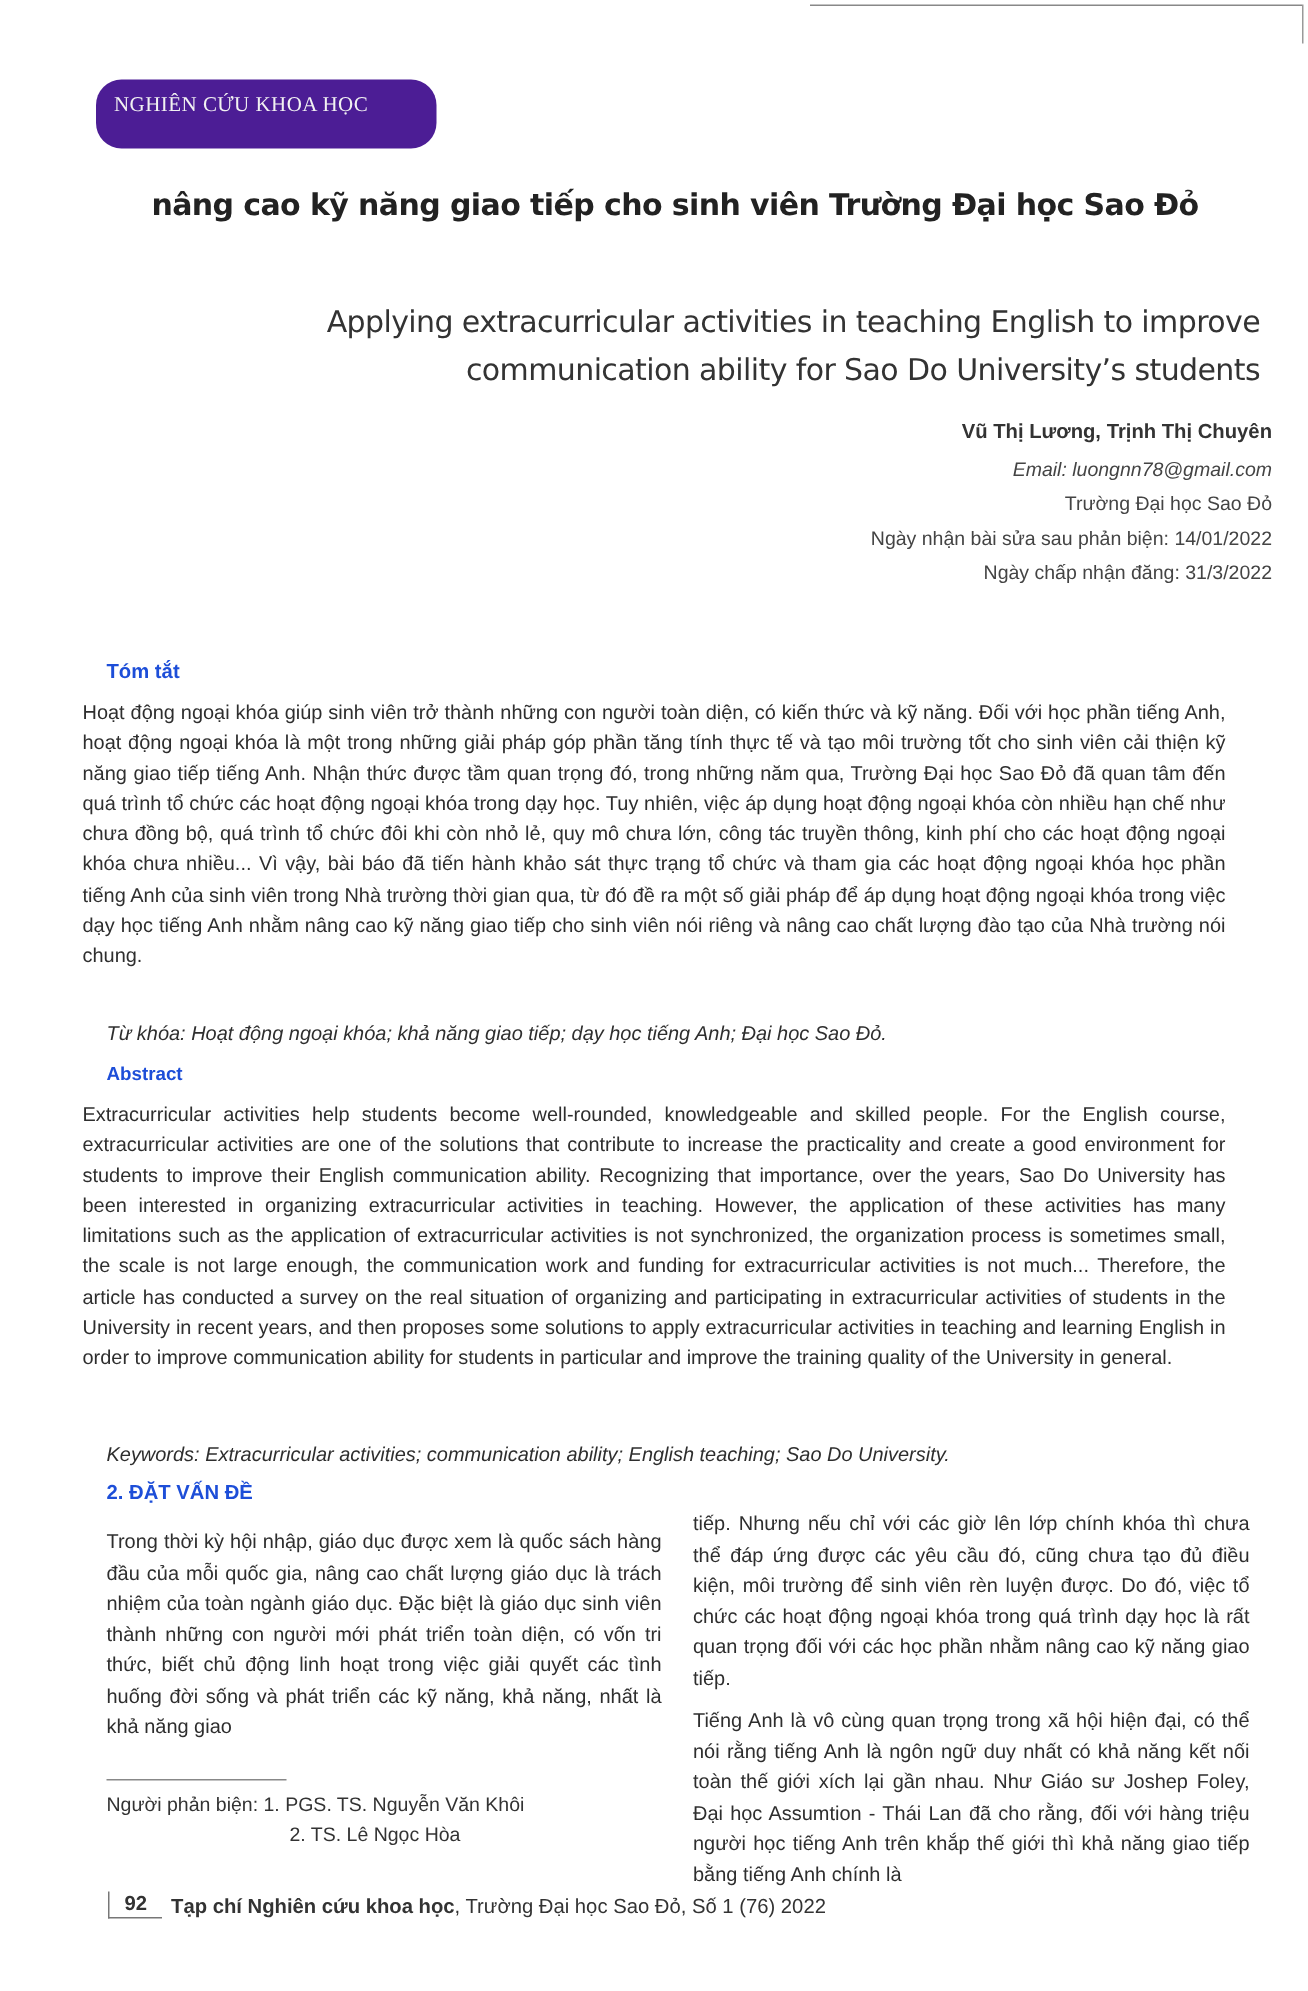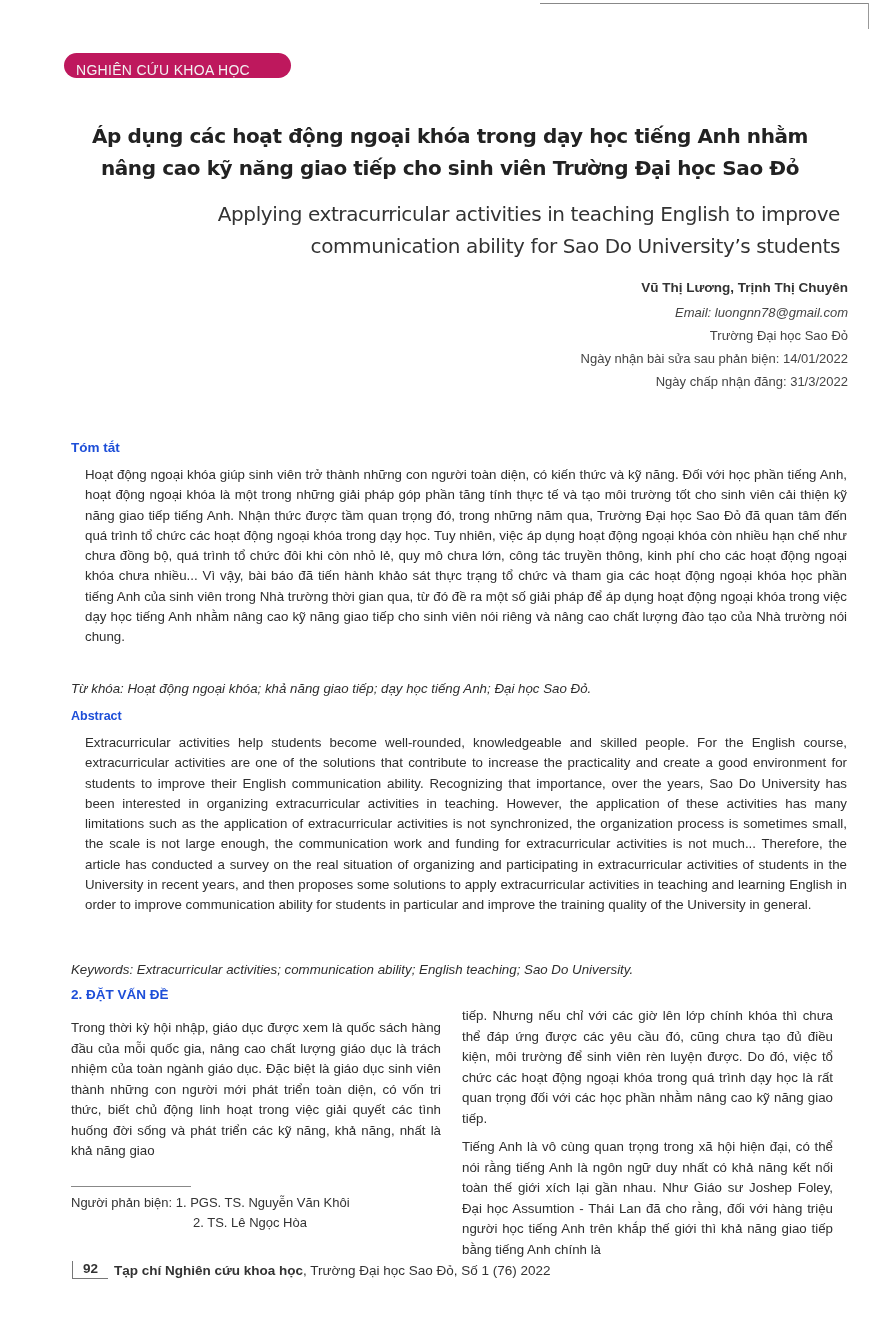--- a/index.html
+++ b/index.html
@@ -1,46 +1,45 @@
 <!DOCTYPE html>
 <html><head>
 <meta charset="utf-8">
 <style>
   html, body { margin: 0; padding: 0; background: #ffffff; }
   body { width: 872px; height: 1327px; position: relative; overflow: hidden; color: #2a2a2a; font-family: "Liberation Sans", sans-serif; }
   .top-rule { position: absolute; top: 3px; left: 540px; width: 328px; height: 1px; background: #888; }
   .top-rule-right { position: absolute; top: 3px; right: 3px; width: 1px; height: 26px; background: #999; }
-  .badge { position: absolute; left: 64px; top: 53px; width: 227px; height: 25px; background: #be185d; border-radius: 17px; color: #f2f2f2; font-size: 14px; line-height: 35px; padding-left: 12px; box-sizing: border-box; letter-spacing: 0.3px; }
+  .badge { position: absolute; left: 64px; top: 53px; width: 227px; height: 46px; background: #4c1d95; border-radius: 17px; color: #f2f2f2; font-size: 14px; line-height: 35px; padding-left: 12px; box-sizing: border-box; letter-spacing: 0.3px; font-family: Liberation Serif, serif; }
   .title-vi { position: absolute; left: 60px; top: 120px; width: 780px; text-align: center; font-family: "DejaVu Sans", sans-serif; font-weight: bold; font-size: 20px; line-height: 32px; color: #222; letter-spacing: -0.4px; }
   .title-en { position: absolute; left: 60px; top: 198px; width: 780px; text-align: right; font-family: "DejaVu Sans", sans-serif; font-size: 20px; line-height: 32px; color: #333; letter-spacing: -0.4px; }
   .meta { position: absolute; right: 24px; top: 276px; text-align: right; font-size: 13px; line-height: 23px; color: #444; }
   .meta .authors { font-weight: bold; color: #333; margin-bottom: 2px; font-size: 13.5px; }
   .meta .email { font-style: italic; }
   .section-head { position: absolute; left: 71px; font-size: 13.5px; font-weight: bold; color: #1d4ed8; }
-  .para { position: absolute; left: 85px; width: 762px; font-size: 13.3px; line-height: 20.3px; text-align: justify; color: #2e2e2e; }
+  .para { position: absolute; left: 55px; width: 762px; font-size: 13.3px; line-height: 20.3px; text-align: justify; color: #2e2e2e; }
   .kw { position: absolute; left: 71px; width: 762px; font-size: 13.3px; font-style: italic; color: #2e2e2e; }
   .col { position: absolute; font-size: 13.3px; line-height: 20.5px; text-align: justify; color: #2e2e2e; }
   .col p { margin: 0 0 8px 0; }
   .footnote-rule { position: absolute; left: 71px; top: 1186px; width: 120px; height: 1px; background: #888; }
   .footnote { position: absolute; left: 71px; top: 1193px; font-size: 13px; line-height: 20px; color: #333; }
   .footnote .r2 { padding-left: 122px; }
   .footer { position: absolute; left: 72px; top: 1261px; font-size: 13.5px; color: #333; display: flex; align-items: center; }
   .footer .pno { border-left: 1px solid #777; border-bottom: 1px solid #777; padding: 0 10px 2px 10px; margin-right: 6px; font-weight: bold; }
   .footer b { font-weight: bold; }
 </style>
 </head>
 <body>
 
 <div class="top-rule"></div>
 <div class="top-rule-right"></div>
 
 <div class="badge">NGHIÊN CỨU KHOA HỌC</div>
 
 <div class="title-vi">
-  <div>Áp dụng các hoạt động ngoại khóa trong dạy học tiếng Anh nhằm</div>
   <div>nâng cao kỹ năng giao tiếp cho sinh viên Trường Đại học Sao Đỏ</div>
 </div>
 <div class="title-en">
   <div>Applying extracurricular activities in teaching English to improve</div>
   <div>communication ability for Sao Do University’s students</div>
 </div>
 
 <div class="meta">
   <div class="authors">Vũ Thị Lương, Trịnh Thị Chuyên</div>
   <div class="email">Email: luongnn78@gmail.com</div>

